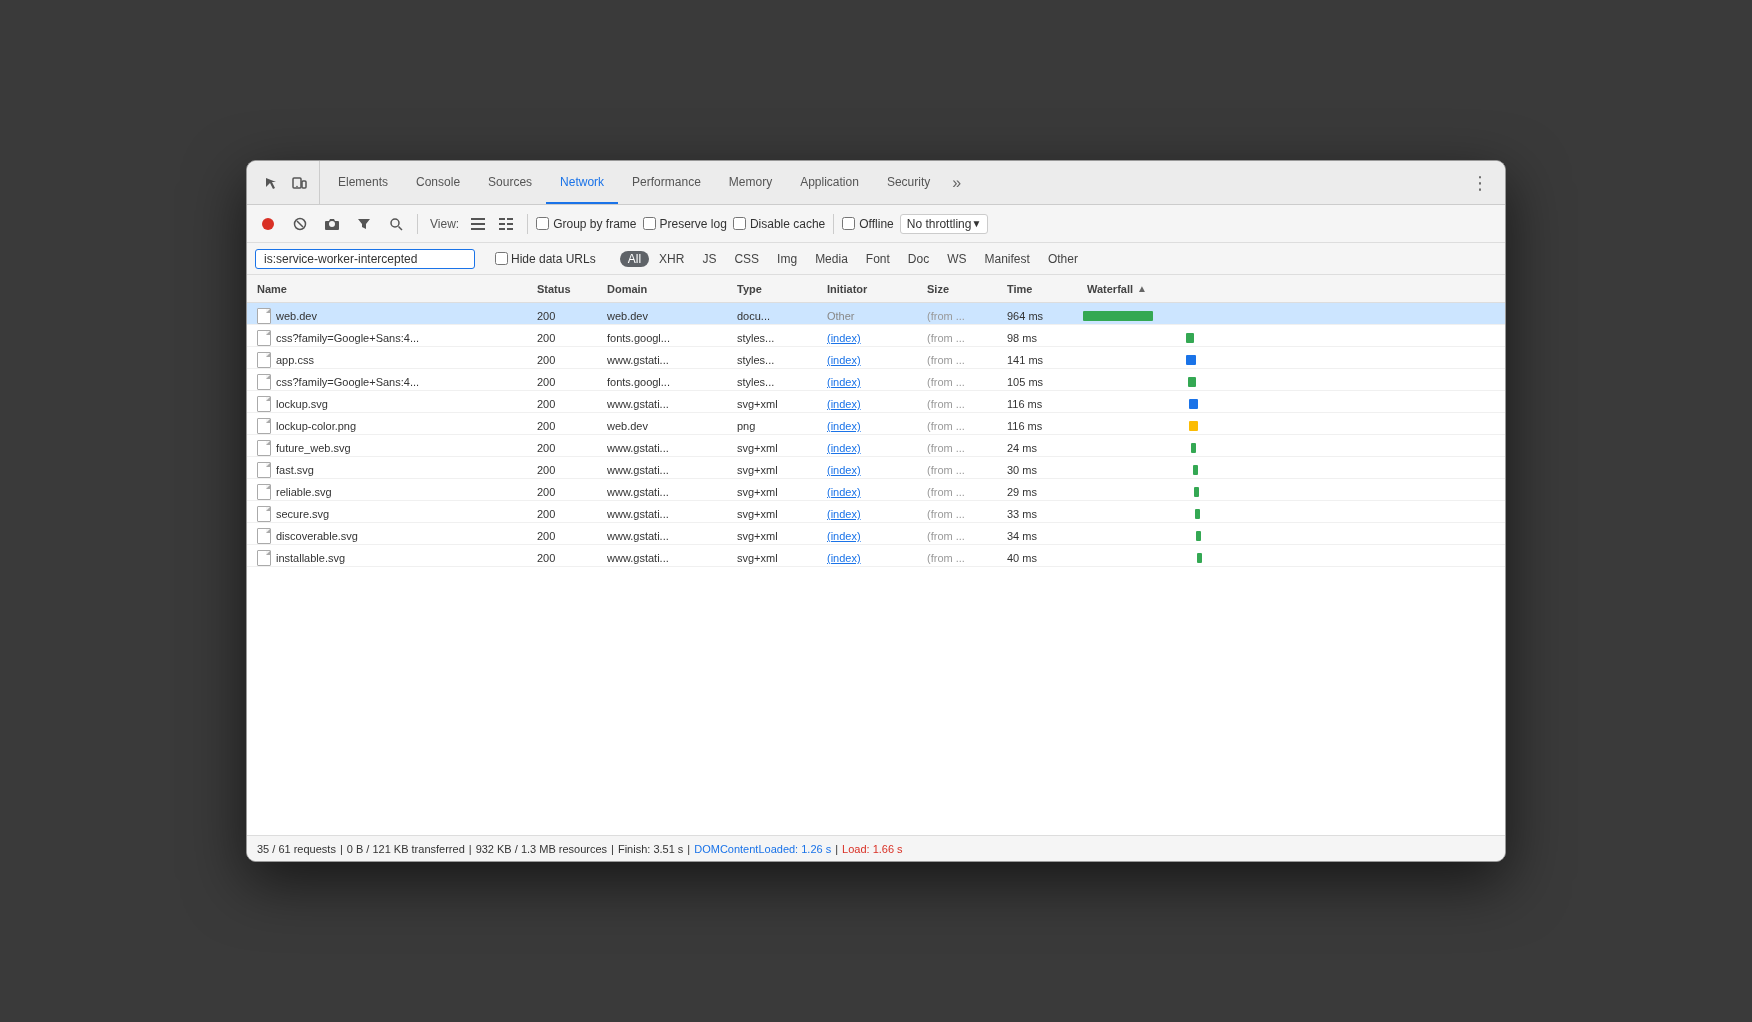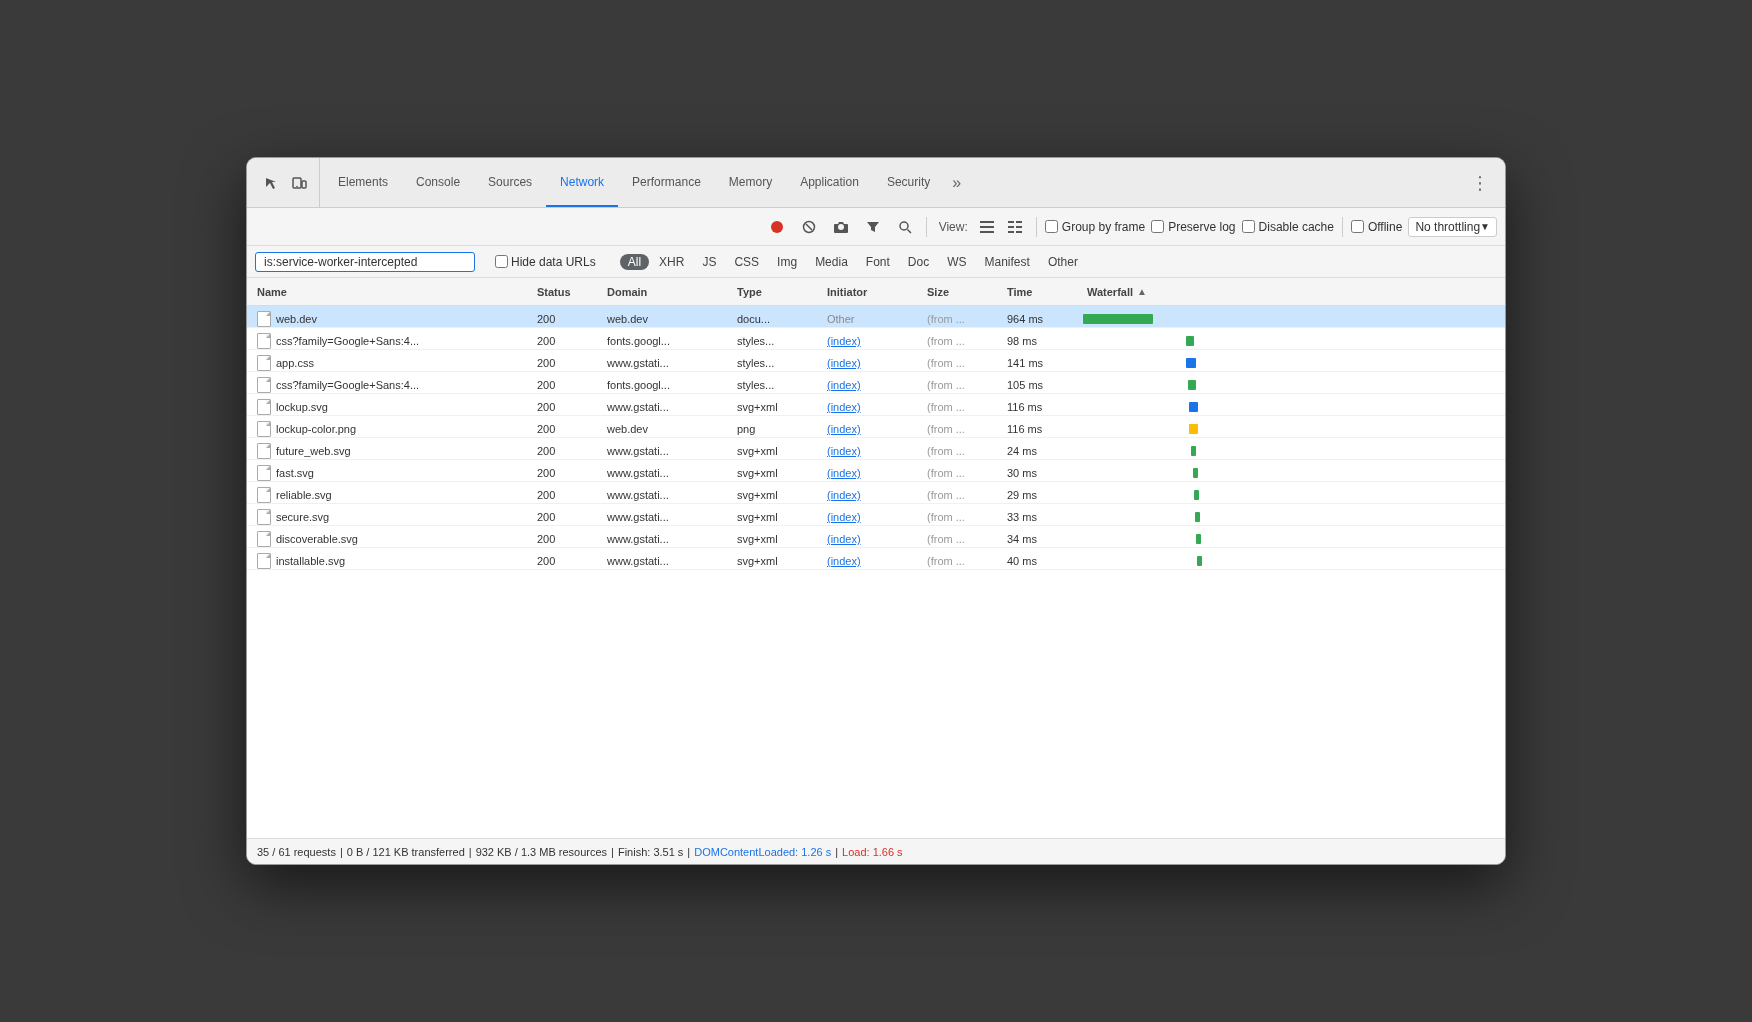--- a/index.html
+++ b/index.html
@@ -50,21 +50,21 @@
       color: #444;
       font-weight: 500;
     }
     
     .tabs-bar {
       background: #ececec;
       border-bottom: 1px solid #ccc;
       display: flex;
       align-items: stretch;
       padding: 0 4px;
-      height: 50px;
+      height: 44px;
     }
     .tabs-left-icons {
       display: flex;
       align-items: center;
       gap: 4px;
       padding: 0 8px;
       border-right: 1px solid #ccc;
       margin-right: 4px;
     }
     .tab-icon-btn {
@@ -115,21 +115,20 @@
     }
     
     .toolbar {
       background: #f5f5f5;
       border-bottom: 1px solid #ddd;
       display: flex;
       align-items: center;
       padding: 4px 8px;
       gap: 6px;
       height: 38px;
-      justify-content: flex-end;
     }
     .toolbar-btn {
       width: 26px;
       height: 26px;
       display: flex;
       align-items: center;
       justify-content: center;
       border-radius: 3px;
       cursor: pointer;
       color: #555;

